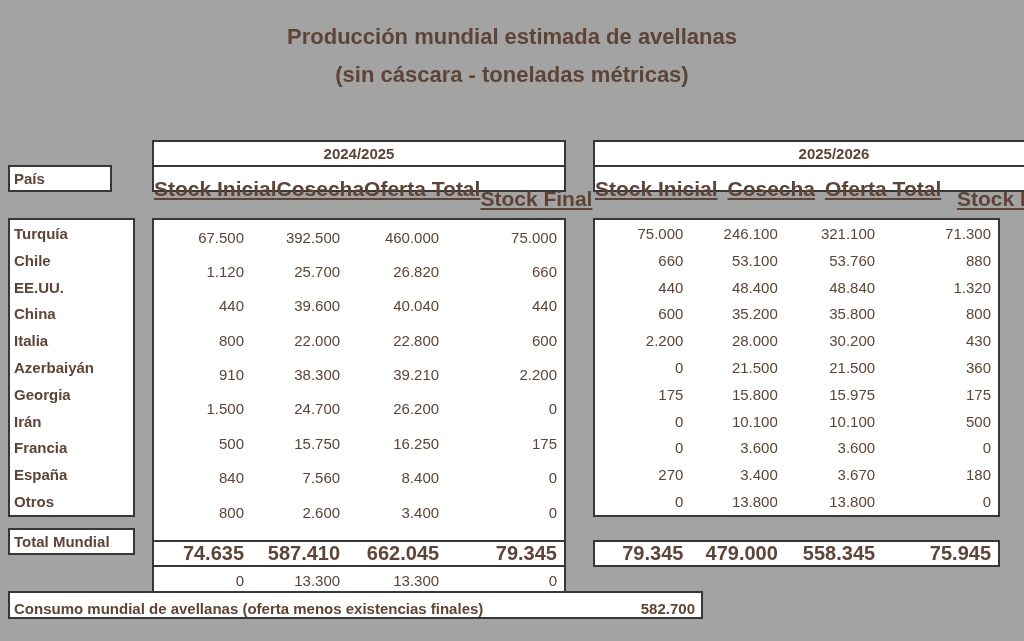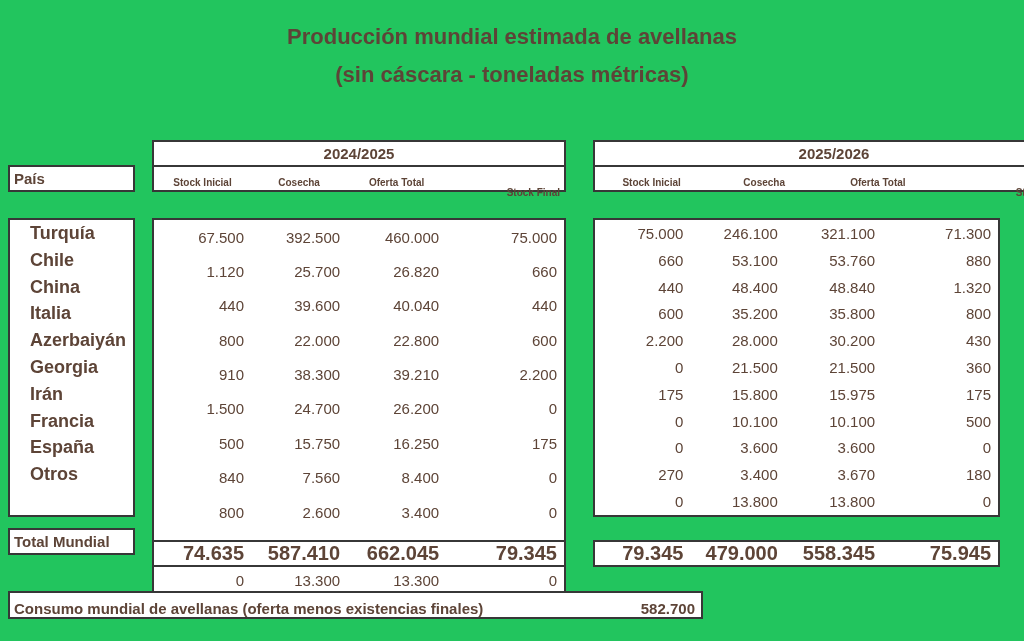--- a/index.html
+++ b/index.html
@@ -1,38 +1,38 @@
 <!DOCTYPE html>
 <html><head>
 <meta charset="utf-8">
 <style>
   html,body{margin:0;padding:0;background:#ffffff;}
   .page{
-    position:relative;width:1024px;height:641px;background:#22c55e;overflow:hidden;
+    position:relative;width:1024px;height:641px;background:#a3a3a3;overflow:hidden;
     font-family:"Liberation Sans",sans-serif;color:#5D4437;
   }
   .title{position:absolute;left:0;width:1024px;text-align:center;font-weight:700;font-size:22px;line-height:30px;}
   .title.l1{top:22px;}
   .title.l2{top:60px;}
 
   .box{position:absolute;border:2px solid #373737;box-sizing:border-box;background:#ffffff;}
 
   
-  .pais-box{left:8px;top:165px;width:127px;height:27px;display:flex;align-items:center;padding-left:4px;font-weight:700;font-size:15px;}
+  .pais-box{left:8px;top:165px;width:104px;height:27px;display:flex;align-items:center;padding-left:4px;font-weight:700;font-size:15px;}
   .hdr{height:52px;}
   .hdr1{left:152px;top:140px;width:414px;}
   .hdr2{left:593px;top:140px;width:482px;}
   .year{height:23px;border-bottom:2px solid #373737;display:flex;align-items:center;justify-content:center;font-weight:700;font-size:15px;}
   .cols{height:25px;display:grid;grid-template-columns:98fr 97fr 100fr 119fr;}
-  .col-hdr{display:flex;align-items:center;justify-content:center;font-weight:700;font-size:10px;white-space:nowrap;}
+  .col-hdr{display:flex;align-items:center;justify-content:center;font-weight:700;font-size:21px;white-space:nowrap;text-decoration:underline;}
   .col-hdr.last{justify-content:flex-end;padding-right:4px;margin-top:20px;}
 
   
   .countries{left:8px;top:218px;width:127px;height:299px;display:grid;grid-template-rows:repeat(11,1fr);}
-  .country-cell{display:flex;align-items:center;padding-left:20px;font-weight:700;font-size:18px;}
+  .country-cell{display:flex;align-items:center;padding-left:4px;font-weight:700;font-size:15px;}
   .numgrid{display:grid;grid-template-columns:98fr 97fr 100fr 119fr;}
   .data1{left:152px;top:218px;width:414px;height:382px;grid-template-rows:repeat(11,1fr);}
   .data2{left:593px;top:218px;width:407px;height:299px;grid-template-rows:repeat(11,1fr);}
   .num-cell{display:flex;align-items:center;justify-content:flex-end;padding-right:7px;font-weight:400;font-size:15px;}
 
   
   .total-label{left:8px;top:528px;width:127px;height:27px;display:flex;align-items:center;padding-left:4px;font-weight:700;font-size:15px;}
   .total1{left:152px;top:540px;width:414px;height:27px;}
   .total2{left:593px;top:540px;width:407px;height:27px;}
   .total-cell{display:flex;align-items:center;justify-content:flex-end;padding-right:7px;font-weight:700;font-size:20px;}
@@ -68,20 +68,21 @@
       <div class="col-hdr">Stock Inicial</div>
       <div class="col-hdr">Cosecha</div>
       <div class="col-hdr">Oferta Total</div>
       <div class="col-hdr last">Stock Final</div>
     </div>
   </div>
 
   <div class="box countries" id="countries">
       <div class="country-cell">Turquía</div>
       <div class="country-cell">Chile</div>
+      <div class="country-cell">EE.UU.</div>
       <div class="country-cell">China</div>
       <div class="country-cell">Italia</div>
       <div class="country-cell">Azerbaiyán</div>
       <div class="country-cell">Georgia</div>
       <div class="country-cell">Irán</div>
       <div class="country-cell">Francia</div>
       <div class="country-cell">España</div>
       <div class="country-cell">Otros</div>
     </div>
   <div class="box numgrid data1" id="p1data">

